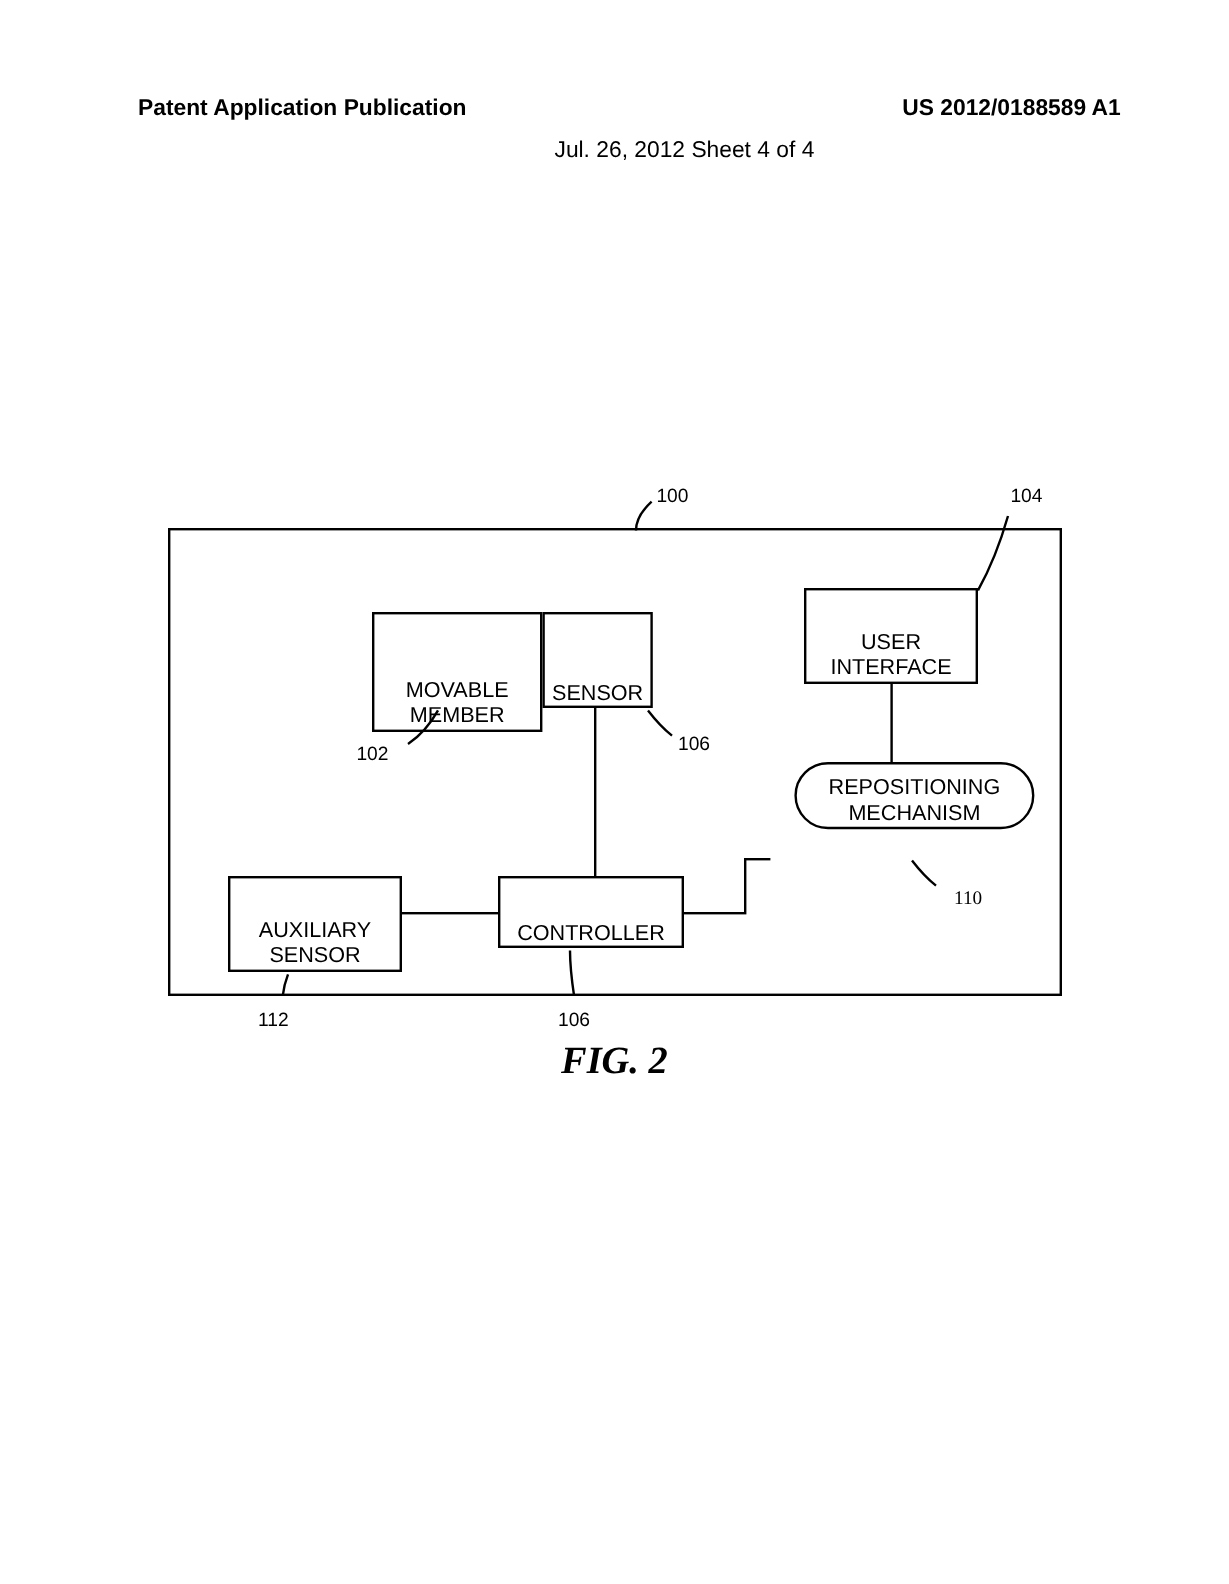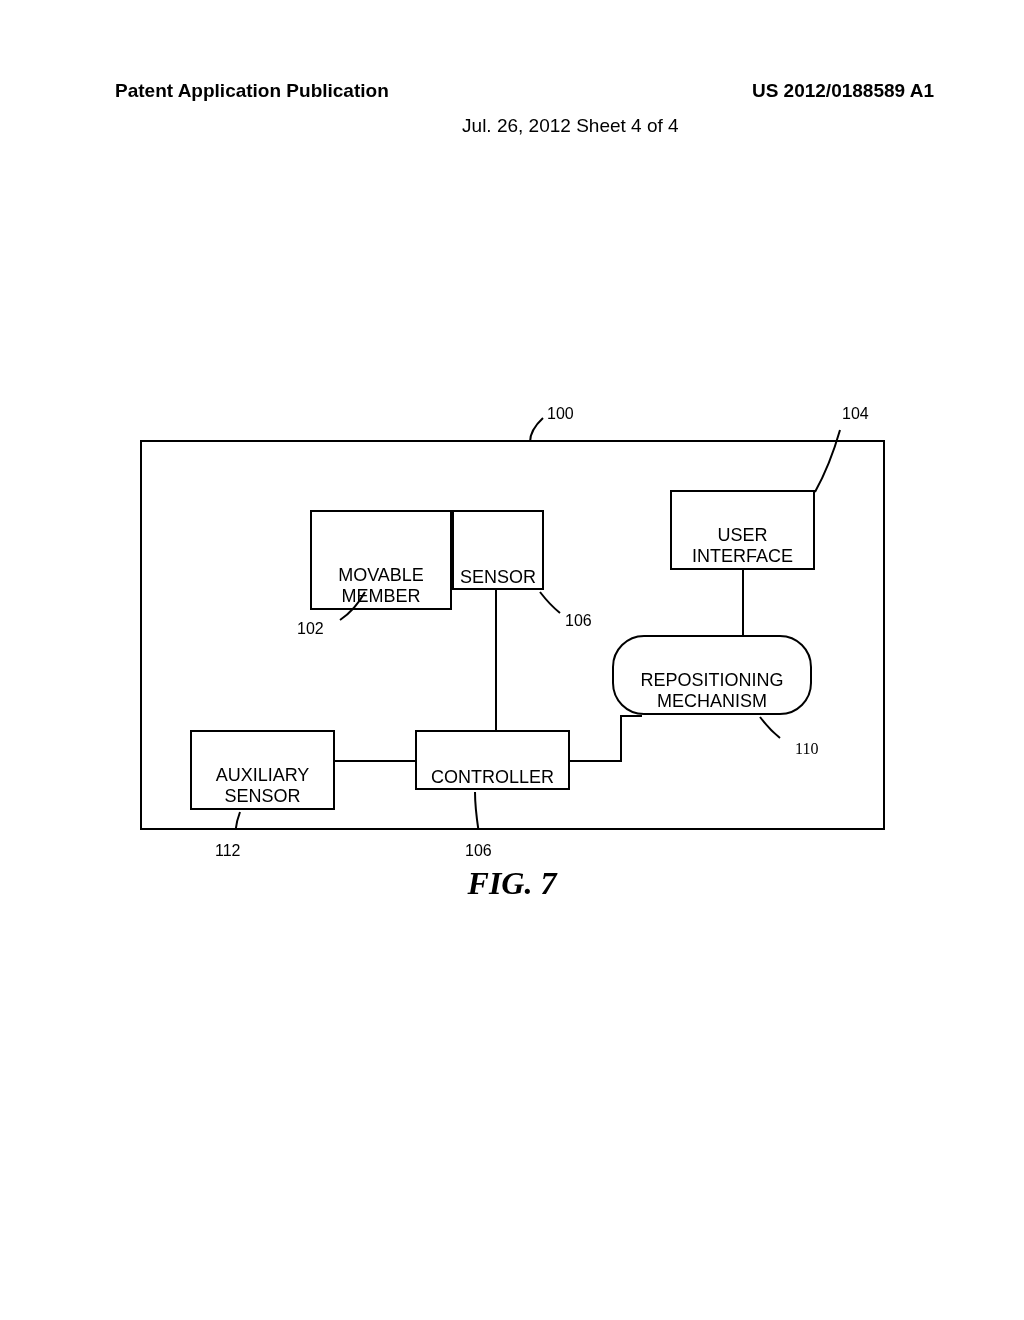--- a/index.html
+++ b/index.html
@@ -65,23 +65,23 @@
     }
     .user-interface {
       top: 50px;
       left: 530px;
       width: 145px;
       height: 80px;
       line-height: 1.2;
     }
     .repositioning {
       top: 195px;
-      left: 472px;
+      left: 522px;
       width: 200px;
-      height: 80px;
+      height: 56px;
       line-height: 1.2;
       border-radius: 32px;
     }
     .auxiliary-sensor {
       top: 290px;
       left: 50px;
       width: 145px;
       height: 80px;
       line-height: 1.2;
     }
@@ -176,13 +176,13 @@
 </div>
 
 <div class="label" style="top:405px; left:547px;">100</div>
 <div class="label" style="top:405px; left:842px;">104</div>
 <div class="label" style="top:620px; left:297px;">102</div>
 <div class="label" style="top:612px; left:565px;">106</div>
 <div class="label" style="top:740px; left:795px;font-family:Liberation Serif, serif;">110</div>
 <div class="label" style="top:842px; left:215px;">112</div>
 <div class="label" style="top:842px; left:465px;">106</div>
 
-<div class="figure-label">FIG. 7</div>
+<div class="figure-label">FIG. 2</div>
 
 </body></html>

